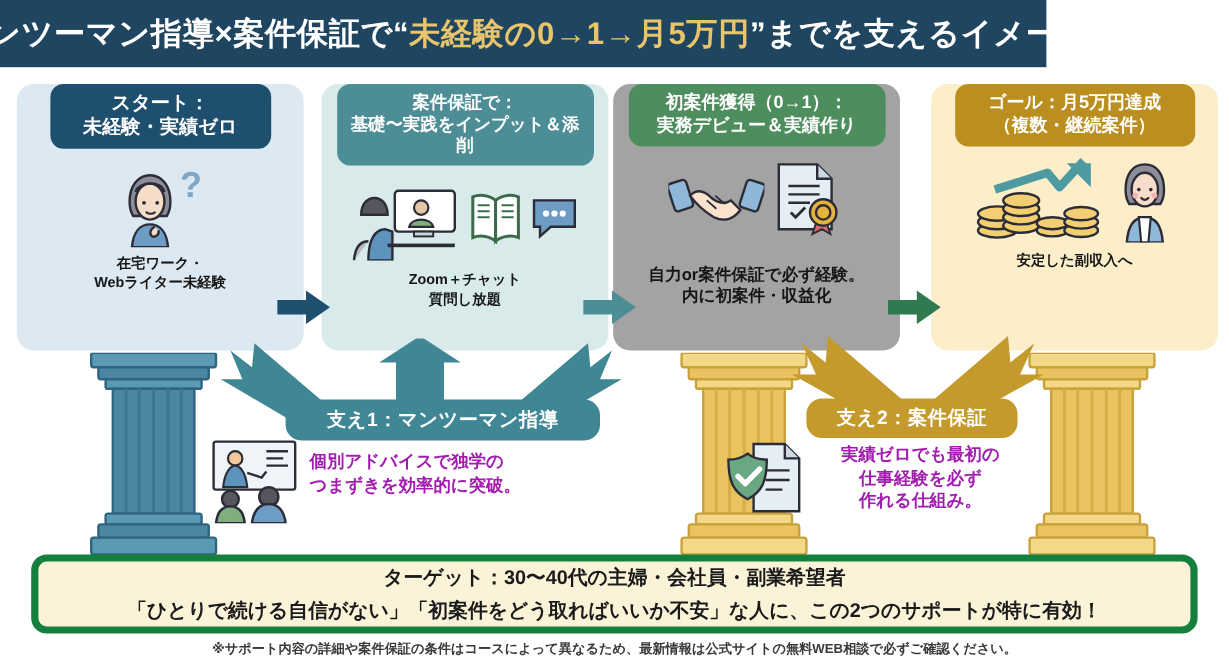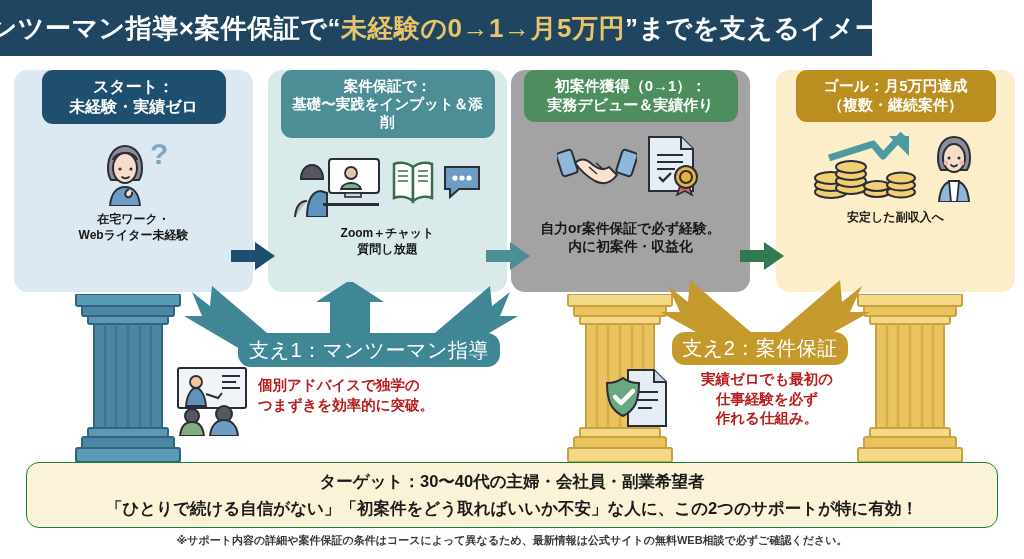--- a/index.html
+++ b/index.html
@@ -57,40 +57,40 @@
   .harrow.a1 { left: 231px; }
   .harrow.a2 { left: 486px; }
   .harrow.a3 { left: 740px; }
 
   
   .mid { position: absolute; left: 0; top: 288px; width: 1024px; height: 176px; }
 
   .pillar { position: absolute; bottom: 0; width: 112px; height: 170px; }
 
   .sbadge {
-    position: absolute; border-radius: 13px; color: #fff; font-weight: normal;
+    position: absolute; border-radius: 13px; color: #fff; font-weight: bold;
     display: flex; align-items: center; justify-content: center;
-    font-size: 20px; letter-spacing: .5px;
+    font-size: 16px; letter-spacing: .5px;
   }
   .sbadge.s1 { left: 238px; top: 45px; width: 262px; height: 34px; background: #3f8795; }
   .sbadge.s2 { left: 672px; top: 44px; width: 176px; height: 33px; background: #c49a2c; }
 
   .stext {
-    position: absolute; font-size: 14.5px; font-weight: bold; color: #b91c1c;
+    position: absolute; font-size: 14.5px; font-weight: bold; color: #a21caf;
     line-height: 1.36; text-align: center;
   }
   .stext.t1 { left: 258px; top: 88px; width: 240px; text-align: left; }
   .stext.t2 { left: 672px; top: 82px; width: 190px; }
 
   .sicon { position: absolute; }
 
   
   .banner {
     position: absolute; left: 26px; top: 462px; width: 972px; height: 66px;
-    background: #fbf3d8; border: 1px solid #15803d; border-radius: 13px;
+    background: #fbf3d8; border: 6px solid #15803d; border-radius: 13px;
     display: flex; flex-direction: column; align-items: center; justify-content: center;
   }
   .banner .l1 { font-size: 16.5px; font-weight: bold; color: #1a1a1a; }
   .banner .l2 { font-size: 16.5px; font-weight: bold; color: #1a1a1a; margin-top: 5px; }
 
   .footnote {
     position: absolute; left: 0; top: 533px; width: 1024px;
     text-align: center; font-size: 11px; color: #3a3a3a; font-weight: bold;
   }
   svg { display: block; }

